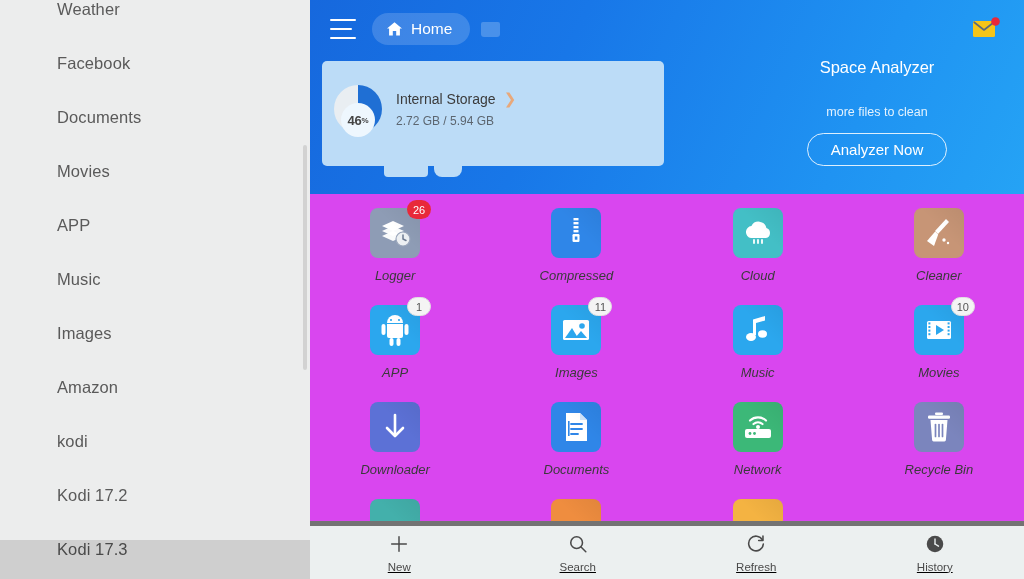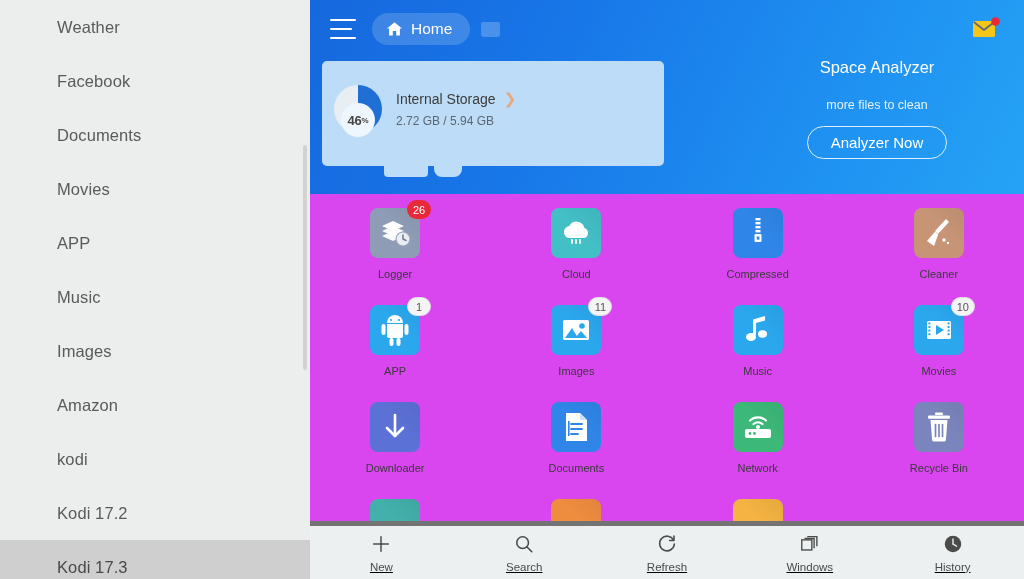--- a/index.html
+++ b/index.html
@@ -20,21 +20,21 @@
     position: relative;
     width: 310px; height: 579px;
     background: #eceded;
     flex: 0 0 310px;
     overflow: hidden;
   }
   .sidebar-list { position: relative; }
   .side-item {
     height: 54px;
     display: flex;
-    align-items: center;
+    align-items: flex-start;
     padding-left: 57px;
     font-size: 16.5px;
     color: #5a5a5a;
     letter-spacing: .1px;
   }
   .side-item.selected { background: #cfcfcf; color: #4a4a4a; }
   .side-scrollbar {
     position: absolute;
     left: 303px; top: 145px;
     width: 4px; height: 225px;
@@ -139,21 +139,21 @@
 
   
   .analyzer {
     position: absolute;
     left: 420px; top: 58px;
     width: 294px;
     text-align: center;
     color: #fff;
   }
   .analyzer .an-title { font-size: 16.5px; }
-  .analyzer .an-sub { font-size: 12.5px; margin-top: 21px; color: rgba(255,255,255,.88); }
+  .analyzer .an-sub { font-size: 12.5px; margin-top: 28px; color: rgba(255,255,255,.88); }
   .analyzer .an-btn {
     display: inline-block;
     margin-top: 14px;
     border: 1px solid rgba(255,255,255,.85);
     border-radius: 17px;
     padding: 7px 23px;
     font-size: 15px;
     color: #fff;
     cursor: pointer;
     background: transparent;
@@ -182,22 +182,23 @@
     overflow: hidden;
     display: flex; align-items: center; justify-content: center;
   }
   .tile .shade {
     position: absolute; right: 0; bottom: 0;
     width: 100%; height: 100%;
     background: linear-gradient(225deg, rgba(0,0,0,.06) 0%, rgba(0,0,0,0) 45%);
   }
   .cell-label {
     margin-top: 10px;
-    font-size: 11px;
+    font-size: 13px;
     color: #3a3a3a;
+    font-style: italic;
   }
   .badge {
     position: absolute;
     top: -8px; right: -11px;
     min-width: 24px; height: 19px;
     border-radius: 10px;
     display: flex; align-items: center; justify-content: center;
     font-size: 11px;
     padding: 0 5px;
   }
@@ -337,51 +338,51 @@
                   <path d="M25 19 L25 23 L28 24.5" stroke="#6d7a90" stroke-width="1.5" fill="none" stroke-linecap="round"></path>
                 </svg>
                 <span class="shade"></span>
               </div>
               <div class="badge red">26</div>
             </div>
             <div class="cell-label">Logger</div>
           </div>
           <div class="cell">
             <div class="tile-wrap">
-              <div class="tile" style="background: rgb(67, 191, 198);">
-                <svg width="34" height="34" viewBox="0 0 34 34">
-                  <path d="M10 22 a6 6 0 0 1 .4-11.9 A8 8 0 0 1 25.4 12 A5.2 5.2 0 0 1 25 22 Z" fill="#ffffff"></path>
-                  <g stroke="#ffffff" stroke-width="1.8" stroke-linecap="round">
-                    <path d="M13 24 L13 27"></path>
-                    <path d="M17 24 L17 27"></path>
-                    <path d="M21 24 L21 27"></path>
-                  </g>
-                </svg>
-                <span class="shade"></span>
-              </div>
-            </div>
-            <div class="cell-label">Cloud</div>
-          </div>
-          <div class="cell">
-            <div class="tile-wrap">
               <div class="tile" style="background: rgb(47, 134, 232);">
                 <svg width="34" height="34" viewBox="0 0 34 34">
                   <g fill="#ffffff">
                     <rect x="14.5" y="2" width="5" height="2.4"></rect>
                     <rect x="14.5" y="6" width="5" height="2.4"></rect>
                     <rect x="14.5" y="10" width="5" height="2.4"></rect>
                     <rect x="14.5" y="14" width="5" height="2.4"></rect>
                     <rect x="13.5" y="18" width="7" height="8" rx="1.2"></rect>
                   </g>
                   <rect x="15.8" y="20.5" width="2.6" height="3.2" fill="#2f86e8"></rect>
                 </svg>
                 <span class="shade"></span>
               </div>
             </div>
             <div class="cell-label">Compressed</div>
+          </div>
+          <div class="cell">
+            <div class="tile-wrap">
+              <div class="tile" style="background: rgb(67, 191, 198);">
+                <svg width="34" height="34" viewBox="0 0 34 34">
+                  <path d="M10 22 a6 6 0 0 1 .4-11.9 A8 8 0 0 1 25.4 12 A5.2 5.2 0 0 1 25 22 Z" fill="#ffffff"></path>
+                  <g stroke="#ffffff" stroke-width="1.8" stroke-linecap="round">
+                    <path d="M13 24 L13 27"></path>
+                    <path d="M17 24 L17 27"></path>
+                    <path d="M21 24 L21 27"></path>
+                  </g>
+                </svg>
+                <span class="shade"></span>
+              </div>
+            </div>
+            <div class="cell-label">Cloud</div>
           </div>
           <div class="cell">
             <div class="tile-wrap">
               <div class="tile" style="background: rgb(199, 149, 118);">
                 <svg width="34" height="34" viewBox="0 0 34 34">
                   <path d="M24 3 L27 6 L16 18 L13 15 Z" fill="#ffffff"></path>
                   <path d="M13.2 15.5 L16.2 18.5 L12 30 L5 25 Z" fill="#ffffff"></path>
                   <circle cx="22" cy="24" r="1.7" fill="#ffffff"></circle>
                   <circle cx="26" cy="27" r="1.2" fill="#ffffff"></circle>
                 </svg>
@@ -604,32 +605,20 @@
                 <path d="M19 7.5 A8 8 0 1 0 20 12"></path>
                 <path d="M19.6 3.4 L19.6 8.2 L14.9 8.2" stroke-linejoin="round"></path>
               </g>
             </svg>
           </span>
           <span class="bb-label">Refresh</span>
         </div>
         <div class="bb-item">
           <span>
             <svg class="bb-ico" viewBox="0 0 24 24">
-              <g fill="none" stroke="#4a4a4a" stroke-width="1.5">
-                <rect x="3" y="7.5" width="11" height="11"></rect>
-                <path d="M6 6 h10.5 v10.5"></path>
-                <path d="M9 4 h10.5 v10.5"></path>
-              </g>
-            </svg>
-          </span>
-          <span class="bb-label">Windows</span>
-        </div>
-        <div class="bb-item">
-          <span>
-            <svg class="bb-ico" viewBox="0 0 24 24">
               <circle cx="12" cy="12" r="9" fill="#4a4a4a"></circle>
               <g stroke="#ecf0f0" stroke-width="1.5" stroke-linecap="round">
                 <path d="M12 6.5 V12"></path>
                 <path d="M12 12 L15.8 14.4"></path>
               </g>
             </svg>
           </span>
           <span class="bb-label">History</span>
         </div>
       </div>

